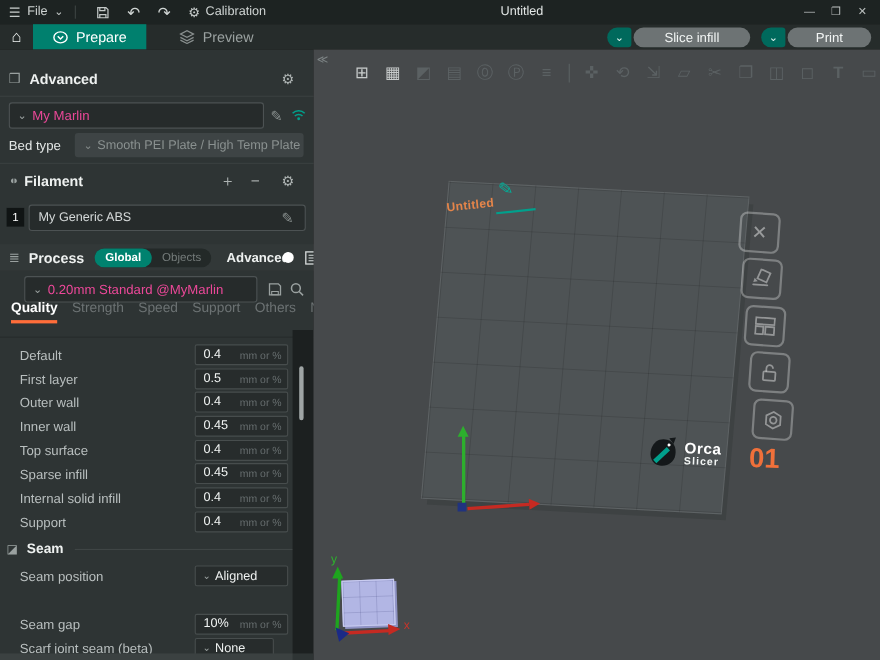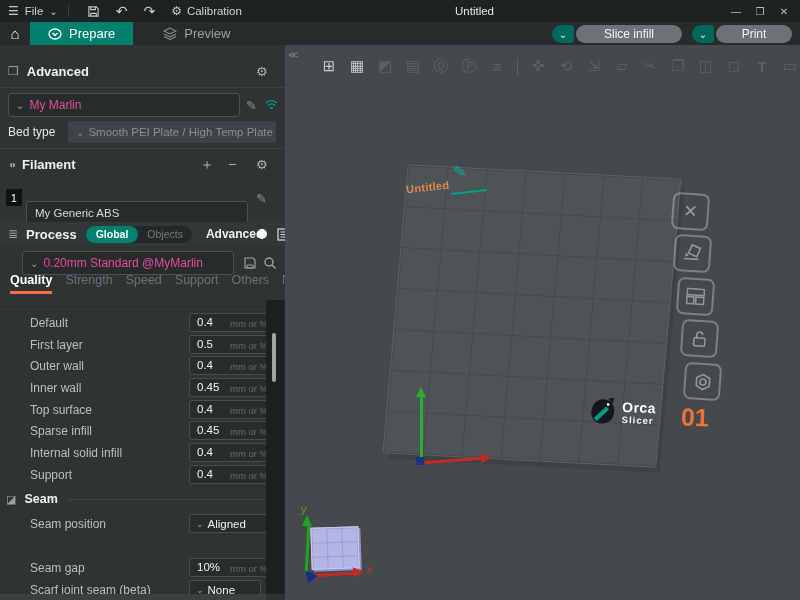--- a/index.html
+++ b/index.html
@@ -56,21 +56,21 @@
   .procrow{position:absolute;left:0;width:285px;height:24px;background:#323838;display:flex;align-items:center;}
   .pill{display:flex;align-items:center;background:#232928;border-radius:9px;height:17px;padding:0 0;}
   .pill .on{background:#00826f;color:#fff;border-radius:9px;height:17px;display:flex;align-items:center;
             padding:0 10px;font-size:10.5px;font-weight:bold;}
   .pill .off{color:#757c7b;font-size:10.5px;padding:0 9px;}
   .toggle{width:26px;height:14px;background:#00997f;border-radius:7px;position:relative;}
   .toggle .knob{position:absolute;right:2px;top:2px;width:10px;height:10px;background:#fff;border-radius:50%;}
   .ptabs{position:absolute;left:10px;display:flex;gap:13px;font-size:12.5px;color:#6c7273;}
   .ptab{padding-bottom:4px;}
   .ptab.active{color:#fff;font-weight:bold;border-bottom:3px solid #ff6d3a;}
-  .prow{position:absolute;left:12px;width:243px;height:22px;}
+  .prow{position:absolute;left:0;width:243px;height:22px;}
   .prow .plabel{position:absolute;left:18px;top:3px;color:#b9bfbf;font-size:12px;}
   .valbox{position:absolute;left:177px;top:0;width:85px;height:19px;border:1px solid #474d4d;
           border-radius:2px;background:#272c2c;box-sizing:border-box;}
   .valbox .val{position:absolute;left:7px;top:2px;color:#f2f5f4;font-size:11.5px;}
   .valbox .unit{position:absolute;right:5px;top:4px;color:#666d6e;font-size:9.5px;}
   .dropbox{position:absolute;left:177px;top:0;height:19px;border:1px solid #474d4d;border-radius:2px;
            background:#272c2c;box-sizing:border-box;display:flex;align-items:center;}
   .dropbox .chev{color:#9ba2a1;font-size:9px;margin:0 4px 0 6px;}
   .dropbox .ctext{color:#eef1f0;font-size:11.5px;}
   .checkbox{position:absolute;left:177px;top:2px;width:13px;height:13px;border:1px solid #6f7576;
@@ -244,21 +244,21 @@
 
     <div class="sec-head" style="top:107px;">
       <span class="sec-icon" style="letter-spacing:-3px;font-size:10px;">◖◗</span>
       <span class="sec-title">Filament</span>
     </div>
     <span class="gearbtn" style="left:200px;top:111px;font-size:14px;">＋</span>
     <span class="gearbtn" style="left:228px;top:111px;font-size:14px;">−</span>
     <span class="gearbtn" style="left:256px;top:112px;">⚙</span>
 
     <div class="numbadge" style="left:6px;top:144px;">1</div>
-    <div class="combo" style="left:26px;top:141px;width:222px;margin-top:15px;">
+    <div class="combo" style="left:26px;top:141px;width:252px;">
       <span class="ctext" style="margin-left:8px;font-size:11.5px;color:#d5d9d9;">My Generic ABS</span>
     </div>
     <span class="mini-ic" style="left:256px;top:146px;">✎</span>
 
     <div class="procrow" style="top:177px;">
       <span class="sec-icon">≣</span>
       <span class="sec-title">Process</span>
       <div class="pill" style="margin-left:9px;">
         <span class="on">Global</span>
         <span class="off">Objects</span>

